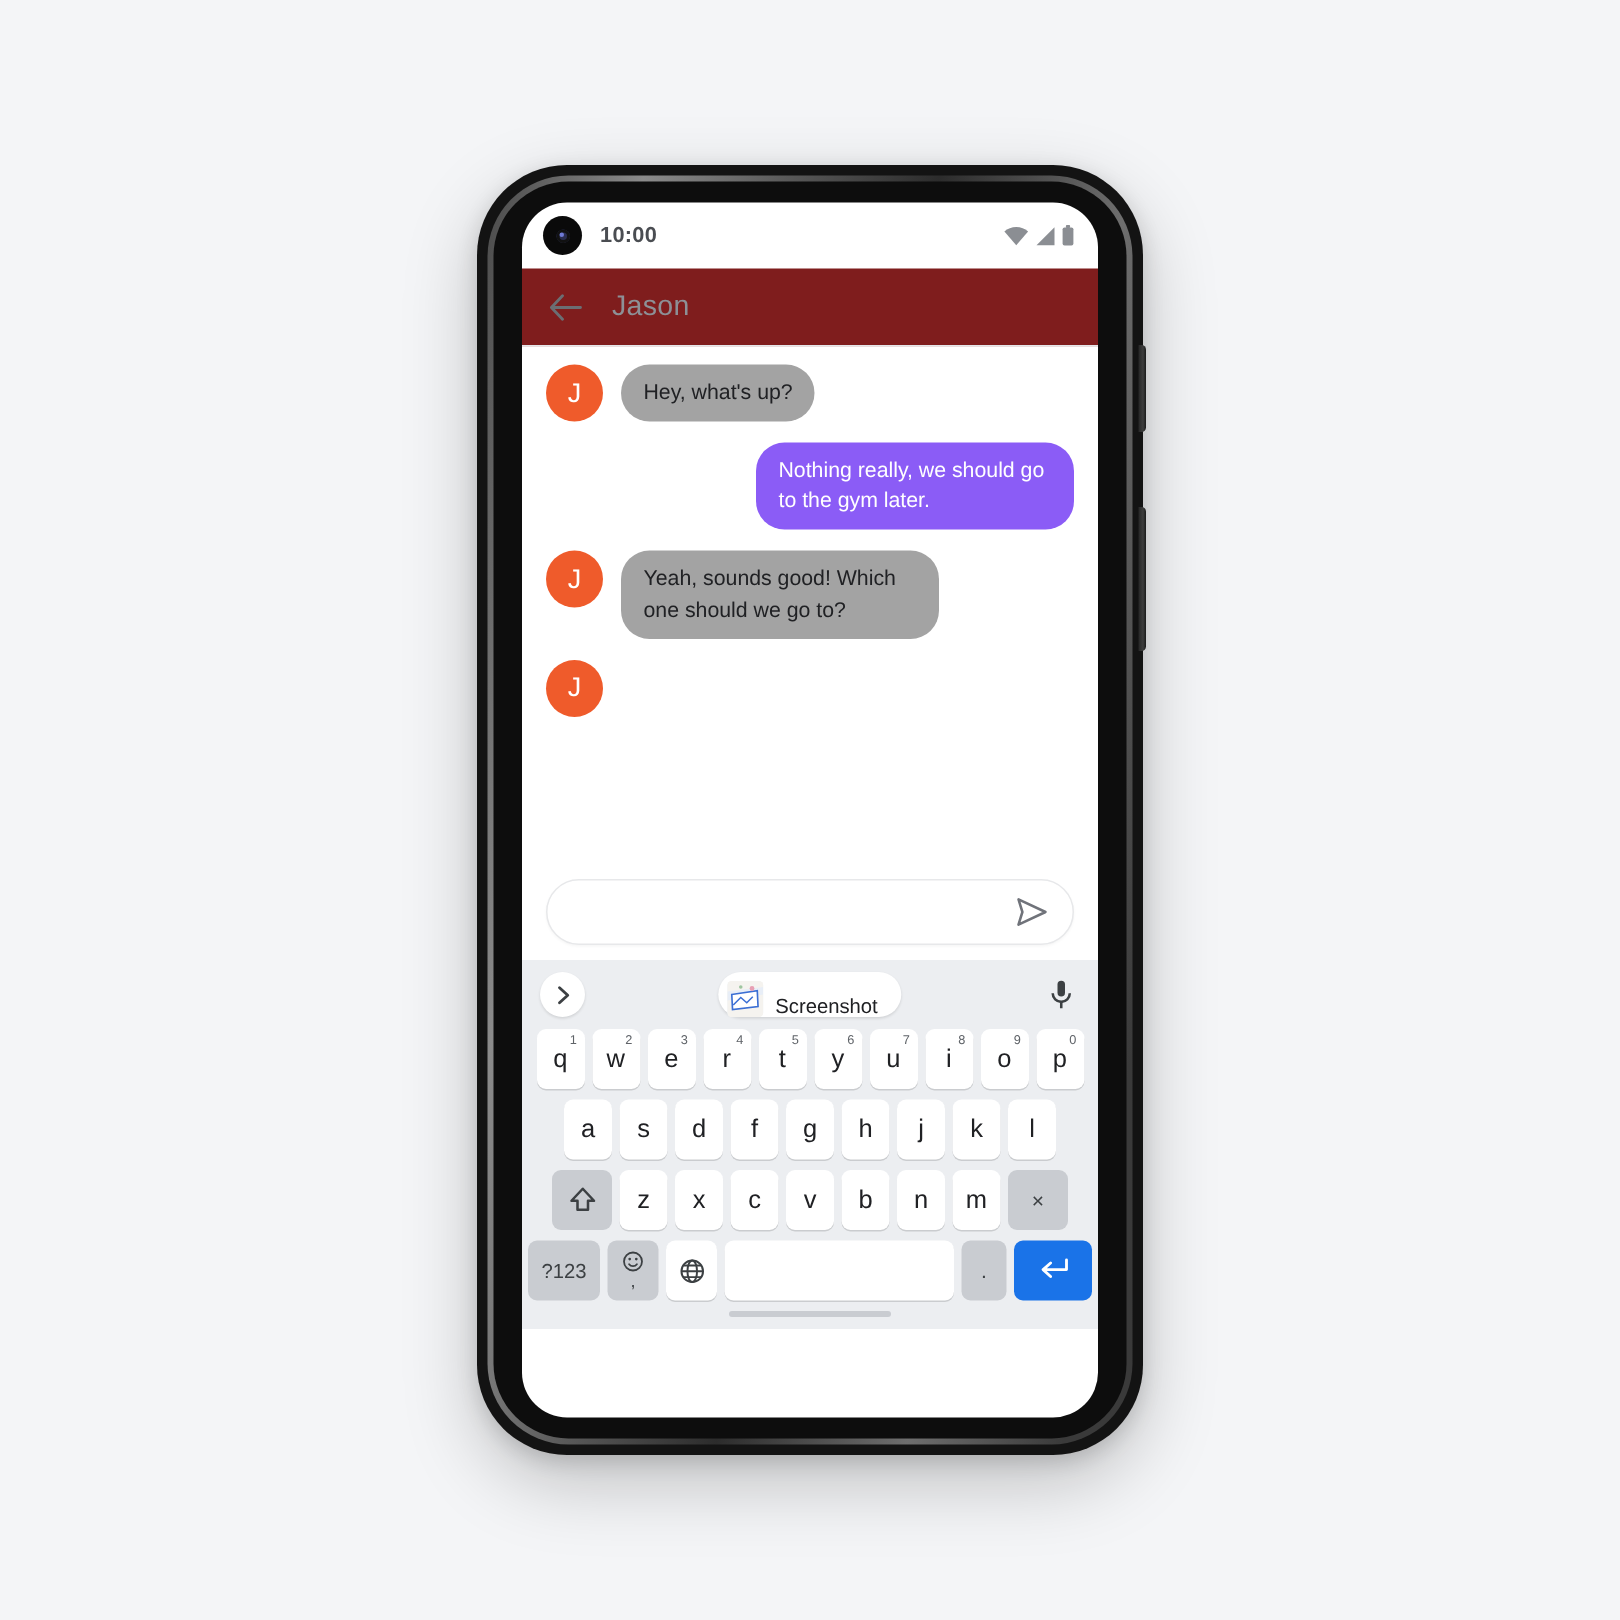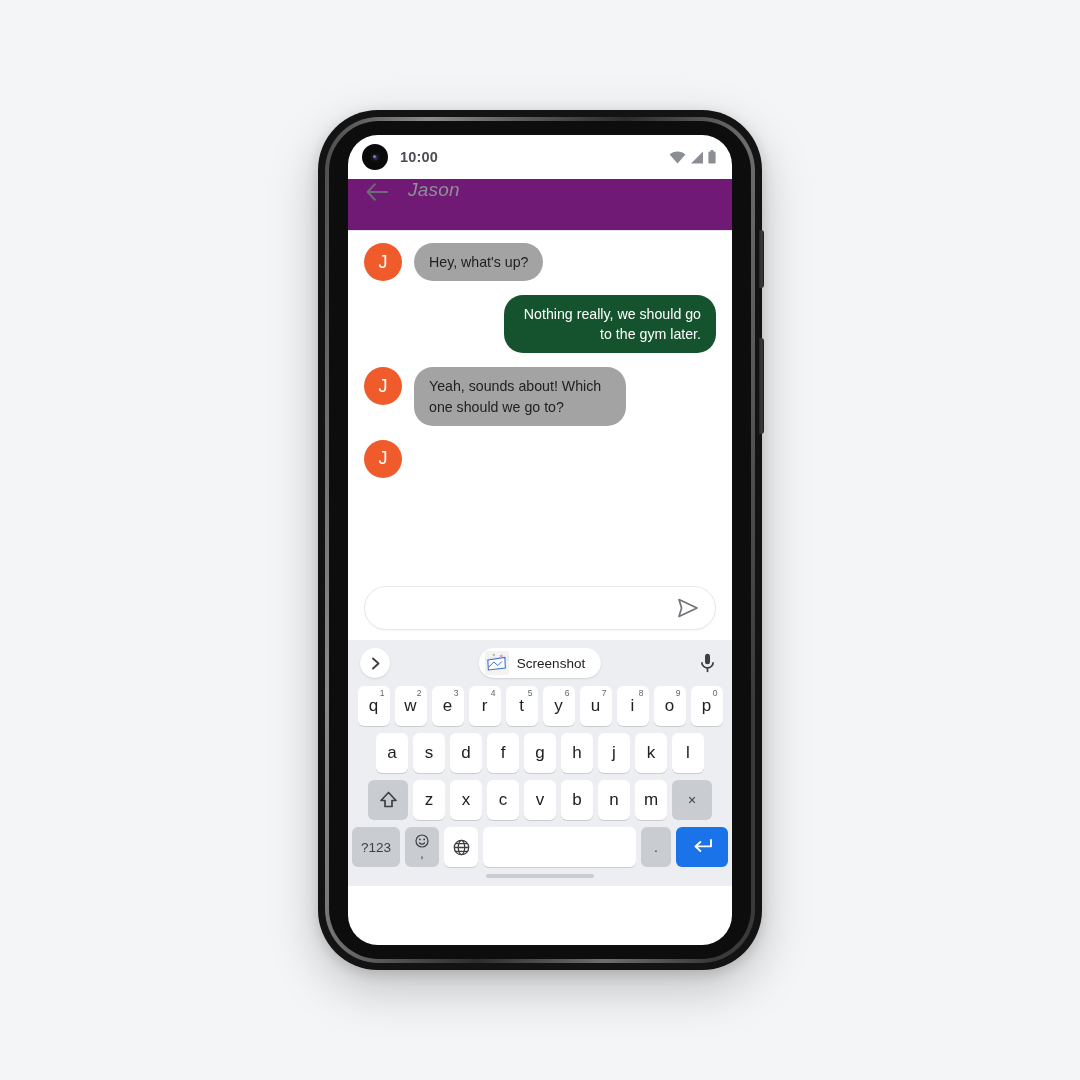--- a/index.html
+++ b/index.html
@@ -78,25 +78,24 @@
     letter-spacing: .2px;
   }
   .status-right {
     margin-left: auto; display: flex; align-items: center; gap: 4px;
   }
   .ic-wifi, .ic-signal, .ic-batt { display: block; }
 
   
   .appbar {
     height: 52px;
-    display: flex; 
+    display: flex; align-items: center;
     padding: 0 16px;
     border-bottom: 1px solid #e4e6e9;
-    background: #701a75;
-    font-style: italic;
+    background: #7f1d1d;
   }
   .back-btn {
     width: 26px; height: 26px;
     display: flex; align-items: center; justify-content: center;
     cursor: pointer;
   }
   .title {
     margin-left: 18px;
     font-size: 19px; color: #8d9096; letter-spacing: .2px;
   }
@@ -116,21 +115,21 @@
     flex: 0 0 38px; margin-right: 12px;
   }
   .bubble {
     max-width: 212px;
     padding: 9px 15px;
     border-radius: 19px;
     font-size: 14.2px; line-height: 1.42;
     word-wrap: break-word;
   }
   .bubble.in  { background: #a3a3a3; color: #202124; }
-  .bubble.out { background: #14532d; color: #fff; text-align: right; }
+  .bubble.out { background: #8b5cf6; color: #fff; text-align: left; }
 
   
   .compose-wrap { padding: 4px 16px 10px 16px; background: #fff; }
   .compose {
     height: 44px;
     border: 1px solid #e7e8ea;
     border-radius: 24px;
     display: flex; align-items: center;
     padding: 0 14px 0 18px;
     background: #fff;
@@ -150,21 +149,21 @@
     padding: 0 12px; position: relative;
   }
   .sugg-arrow {
     width: 30px; height: 30px; border-radius: 50%;
     background: #fff; display: flex; align-items: center; justify-content: center;
     box-shadow: 0 1px 2px rgba(0,0,0,.12); cursor: pointer;
   }
   .sugg-chip {
     position: absolute; left: 50%; transform: translateX(-50%);
     height: 30px; border-radius: 16px; background: #fff;
-    display: flex; align-items: center; gap: 8px;
+    display: flex; align-items: flex-end; gap: 8px;
     padding: 0 16px 0 6px;
     box-shadow: 0 1px 2px rgba(0,0,0,.12); cursor: pointer;
   }
   .thumb {
     width: 24px; height: 24px; border-radius: 3px;
     background: #f1f3f4; position: relative; overflow: hidden; flex: 0 0 24px;
   }
   .sugg-label { font-size: 13.5px; color: #202124; }
   .mic-btn { margin-left: auto; width: 26px; height: 26px; display:flex; align-items:center; justify-content:center; cursor:pointer; }
 
@@ -243,21 +242,21 @@
           <div class="avatar">J</div>
           <div class="bubble in">Hey, what's up?</div>
         </div>
 
         <div class="msg-row out">
           <div class="bubble out">Nothing really, we should go to the gym later.</div>
         </div>
 
         <div class="msg-row in">
           <div class="avatar">J</div>
-          <div class="bubble in">Yeah, sounds about! Which one should we go to?</div>
+          <div class="bubble in">Yeah, sounds good! Which one should we go to?</div>
         </div>
 
 
         <div class="msg-row in">
           <div class="avatar">J</div>
         </div>
 
       </div>
 
       <div class="compose-wrap">

